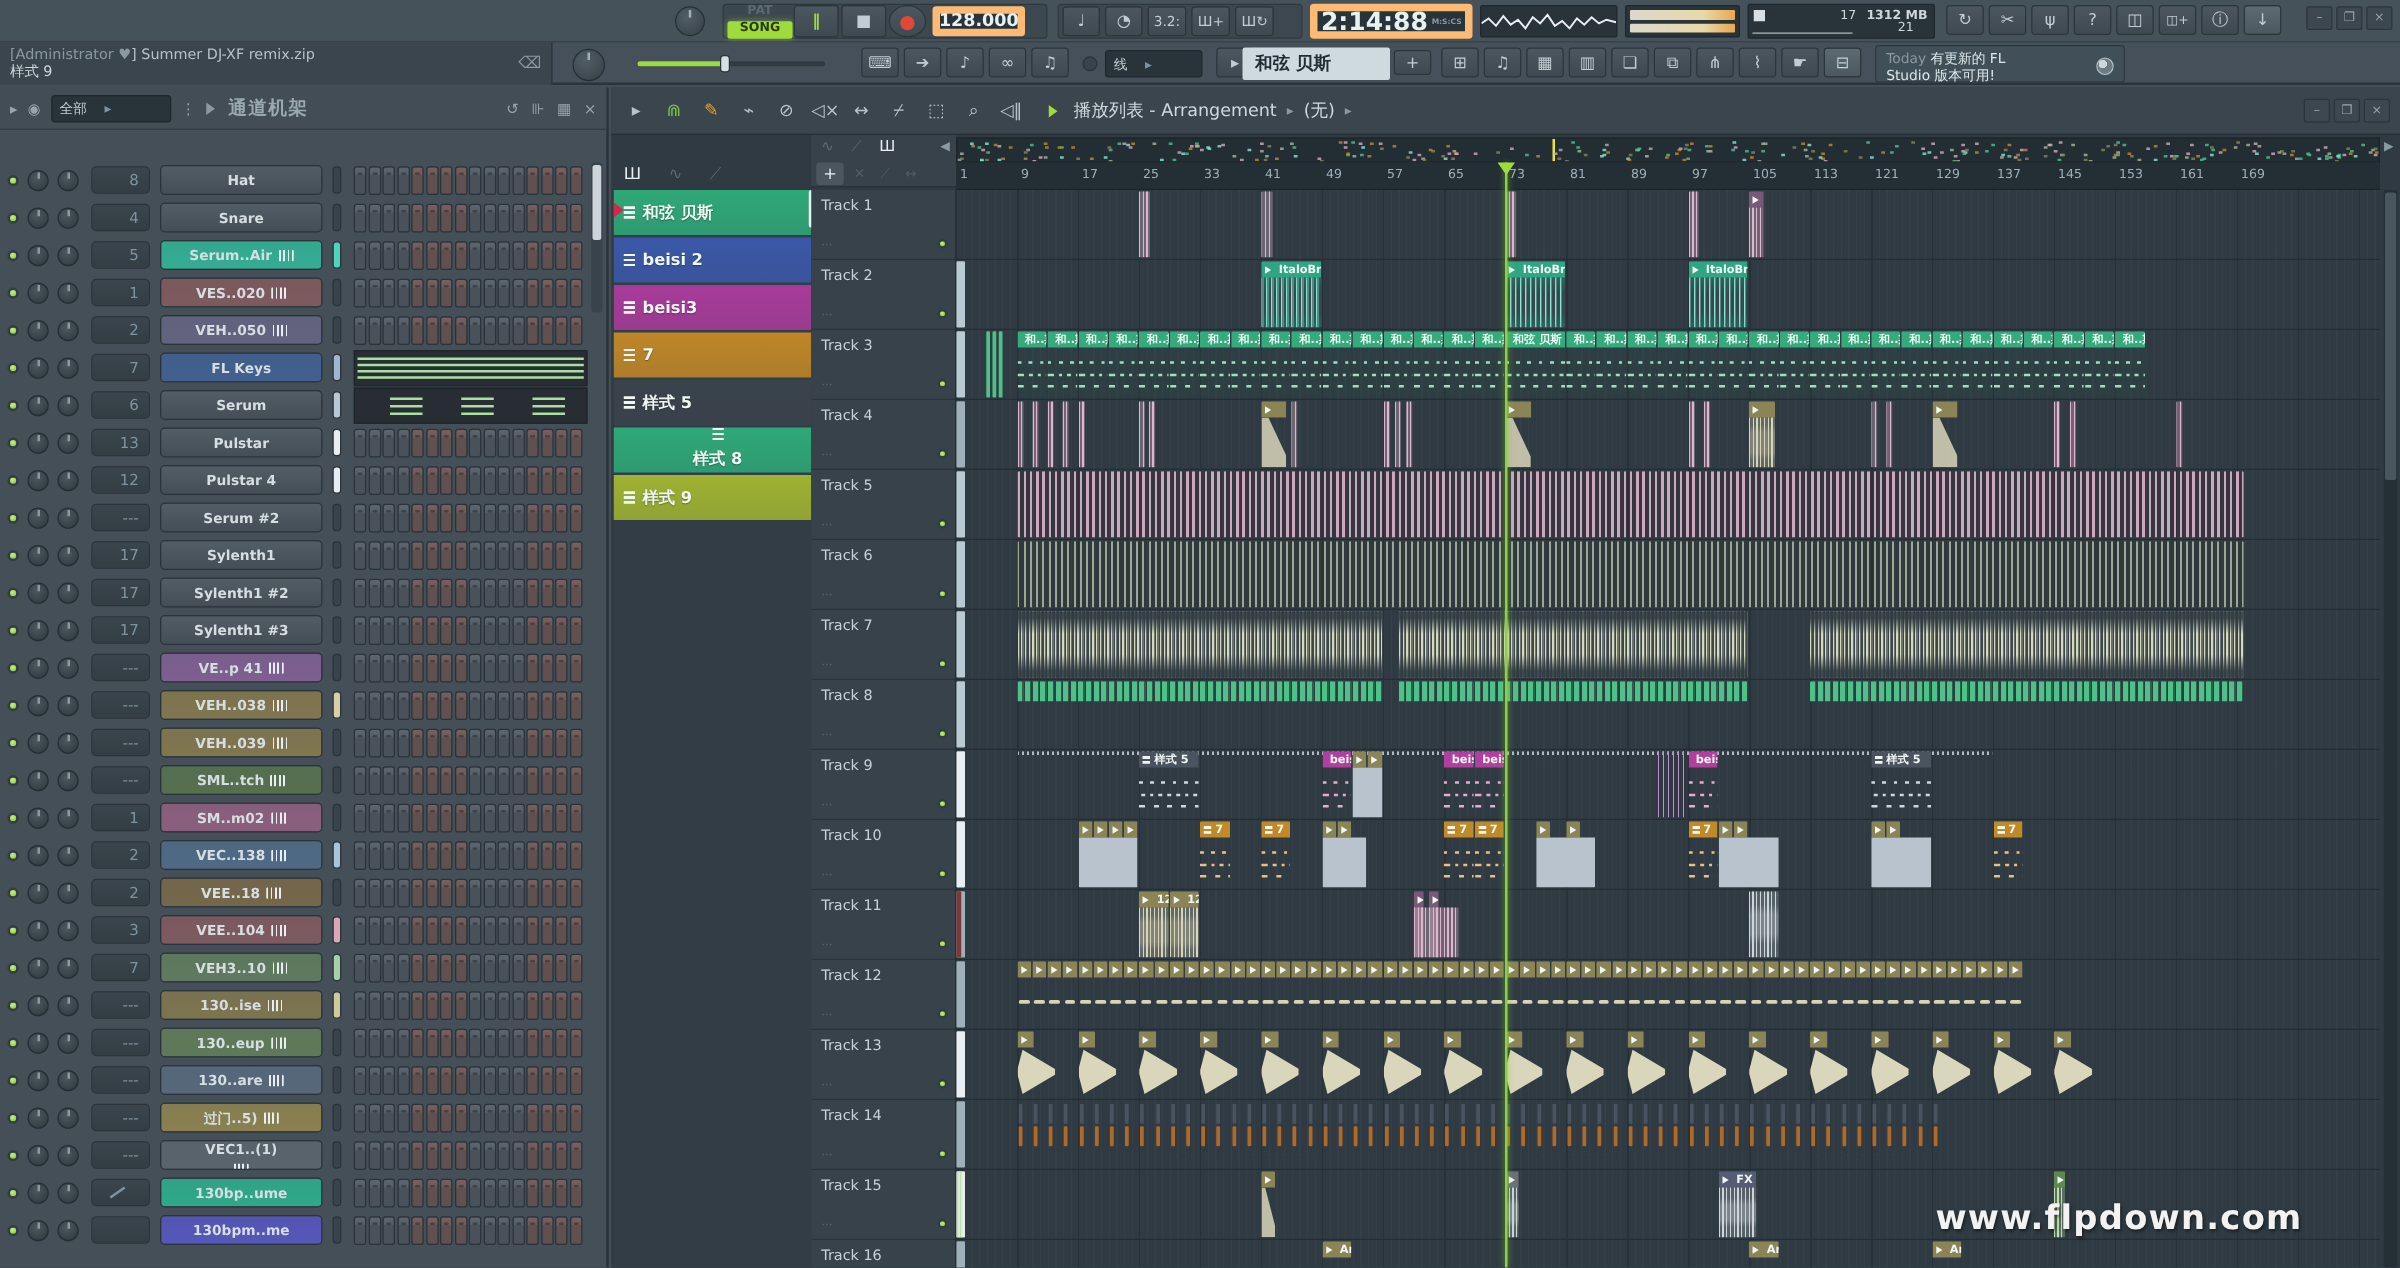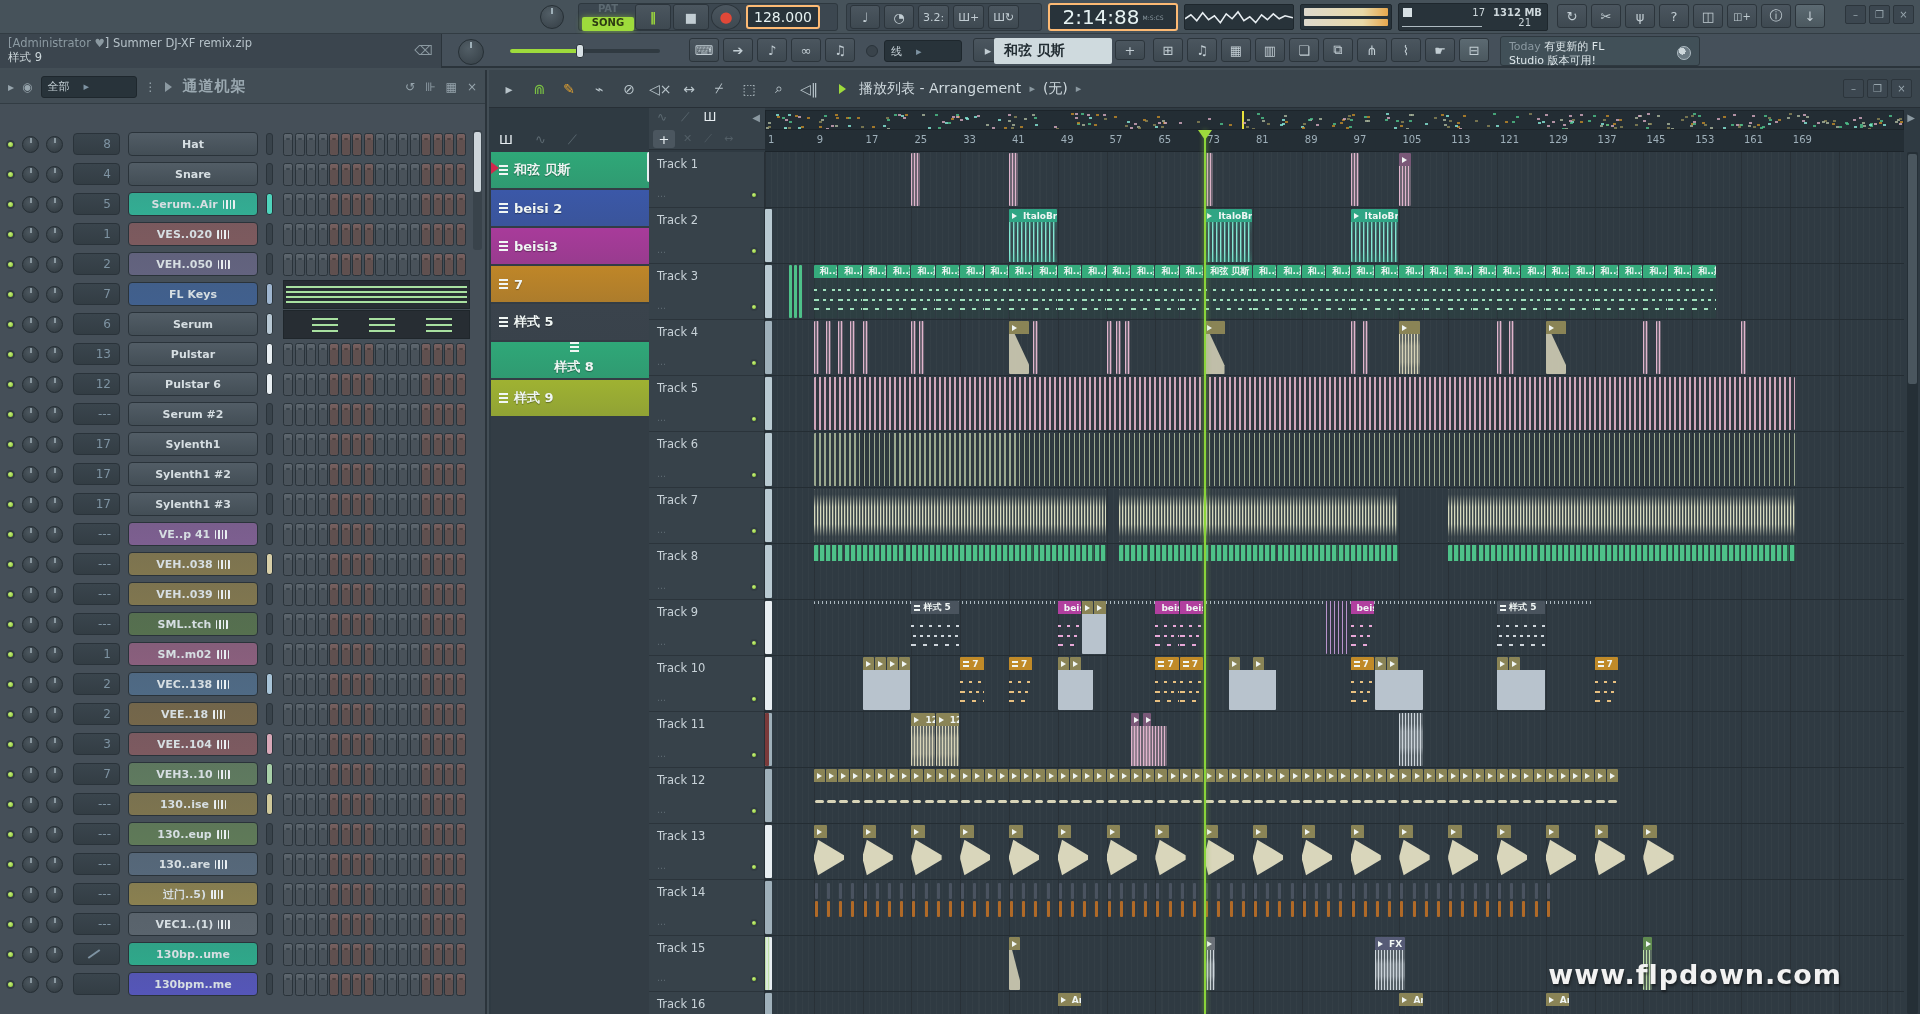--- a/index.html
+++ b/index.html
@@ -7,21 +7,21 @@
     font-family:"DejaVu Sans","Liberation Sans",sans-serif; color:#c7d1d7; }
   
   #bar1 { position:absolute; left:0; top:0; width:1920px; height:34px; background:#46525a; border-bottom:1px solid #323c43; }
   #bar2 { position:absolute; left:0; top:34px; width:1920px; height:34px; background:#45505a; border-bottom:2px solid #2b343b; }
   .grp { position:absolute; top:3px; height:28px; background:#3c4750; border:1px solid #2e383f; border-radius:3px; display:flex; align-items:center; }
   #menu { display:flex; gap:2px; padding:0 8px; }
   #menu span { font-size:13px; color:#cdd7db; padding:4px 7px; cursor:default; }
   .tbtn { min-width:30px; height:24px; margin:0 1px; background:linear-gradient(#4b565f,#3e4951); border:1px solid #2c353c;
     border-radius:3px; color:#c2cdd3; font-size:13px; display:flex; align-items:center; justify-content:center; padding:0 4px; }
   .tbtn.hl { background:linear-gradient(#5c6a72,#4b585f); }
-  .lcd { background:#28333a; border:2px solid #fdba74; border-radius:3px; color:#e6f2f2; display:flex; align-items:center; justify-content:center; }
+  .lcd { background:#28333a; border:6px solid #fdba74; border-radius:3px; color:#e6f2f2; display:flex; align-items:center; justify-content:center;font-weight:bold; }
   .knob { width:22px; height:22px; border-radius:50%; background:radial-gradient(circle at 40% 35%, #525e66, #343e45); border:1px solid #262f35; position:relative; }
   .knob::after { content:""; position:absolute; left:50%; top:2px; width:2px; height:6px; background:#9fb0b8; transform:translateX(-50%); }
   .songpat { width:52px; height:28px; display:flex; flex-direction:column; font-size:10px; font-weight:bold; }
   .songpat .pat { flex:1; color:#5d6a72; text-align:center; }
   .songpat .song { flex:1; background:#9edb3c; color:#2c3a12; text-align:center; border-radius:2px; box-shadow:0 0 6px #9edb3c88; }
   .pausebtn { color:#9edb3c !important; font-weight:bold; }
   .recbtn { color:#e04838 !important; font-size:15px !important; }
   .meter { width:92px; height:26px; background:#28333a; border:1px solid #1e272d; border-radius:2px; display:flex; flex-direction:column; gap:3px; padding:3px; }
   .meter i { flex:1; background:linear-gradient(90deg,#ddd8cc,#e8d9a8 70%,#e8a84d); border-radius:1px; }
   .wave-osc { width:110px; height:26px; background:#28333a; border:1px solid #1e272d; border-radius:2px; position:relative; overflow:hidden; }
@@ -483,21 +483,21 @@
           <span class="cell r"></span>
           <span class="cell r"></span>
         </div>
       </div>
       <div class="ch-row">
         <span class="led"></span>
         <span class="kn"></span>
         <span class="kn"></span>
         <span class="num">12</span>
         <span class="nameb">
-          <span>Pulstar 6</span>
+          <span>Pulstar 4</span>
         </span>
         <span class="ind" style="background: rgb(232, 238, 242);"></span>
         <div class="steps">
           <span class="cell"></span>
           <span class="cell"></span>
           <span class="cell"></span>
           <span class="cell"></span>
           <span class="cell r"></span>
           <span class="cell r"></span>
           <span class="cell r"></span>
@@ -999,21 +999,21 @@
           <span class="cell r"></span>
           <span class="cell r"></span>
           <span class="cell r"></span>
         </div>
       </div>
       <div class="ch-row">
         <span class="led"></span>
         <span class="kn"></span>
         <span class="kn"></span>
         <span class="num">---</span>
-        <span class="nameb" style="background: linear-gradient(rgba(90, 100, 109, 0.933), rgb(90, 100, 109));">
+        <span class="nameb" style="background: linear-gradient(rgba(90, 100, 109, 0.933), rgb(90, 100, 109)); flex-direction: column;">
           <span>VEC1..(1)</span>
           <span class="wico"></span>
         </span>
         <span class="ind"></span>
         <div class="steps">
           <span class="cell"></span>
           <span class="cell"></span>
           <span class="cell"></span>
           <span class="cell"></span>
           <span class="cell r"></span>

